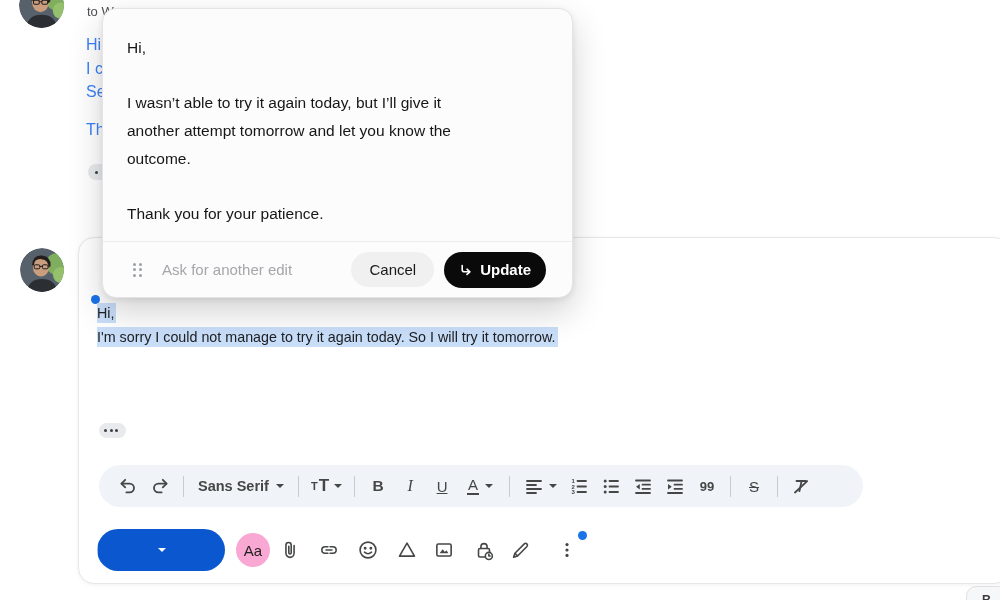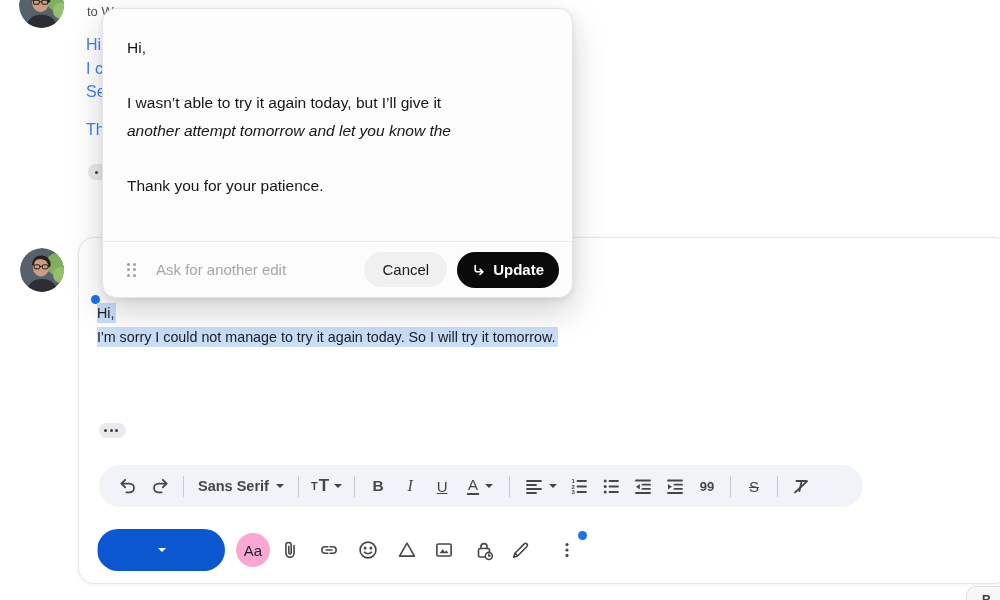--- a/index.html
+++ b/index.html
@@ -75,21 +75,21 @@
   .popup {
     left:102px; top:8px; width:471px; height:290px;
     background:#fcfcfd; border:1px solid #e4e4e7; border-radius:14px;
     box-shadow:0 14px 34px rgba(0,0,0,.18), 0 2px 6px rgba(0,0,0,.08);
     z-index:10;
   }
   .popup-text { position:absolute; left:24px; top:25px; right:24px; font-size:15.5px; line-height:28px; color:#161616; }
   .popup-text p { margin:0 0 27px 0; }
   .popup-text p:last-child { margin-bottom:0; }
   .popup-divider { position:absolute; left:0; right:0; bottom:55px; border-top:1px solid #ececee; }
-  .popup-footer { position:absolute; left:0; right:0; bottom:0; height:55px; display:flex; align-items:center; padding:0 13px 0 24px; }
+  .popup-footer { position:absolute; left:0; right:13px; bottom:0; height:55px; display:flex; align-items:center; padding:0 13px 0 30px; }
   .drag-handle { display:grid; grid-template-columns:repeat(2, 3px); grid-template-rows:repeat(3, 3px); gap:2.5px 3px; flex:none; cursor:grab; }
   .drag-handle i { width:3px; height:3px; border-radius:50%; background:#9aa0a6; display:block; }
   .ai-input { border:none; outline:none; background:transparent; font-family:"Liberation Sans", sans-serif; font-size:15px; color:#202124; margin-left:20px; flex:1; min-width:0; }
   .ai-input::placeholder { color:#a6a6aa; }
   .btn-cancel { height:35px; padding:0 18px; border:none; border-radius:18px; background:#f0f0f1; color:#1a1a1a; font-family:"Liberation Sans", sans-serif; font-size:15px; cursor:pointer; flex:none; }
   .btn-update { height:36px; padding:0 15px; margin-left:10px; border:none; border-radius:18px; background:#0a0a0a; color:#fff; font-family:"Liberation Sans", sans-serif; font-size:15px; font-weight:600; display:flex; align-items:center; gap:7px; cursor:pointer; flex:none; }
 
   
   .br-partial {
     left:966px; top:586px; width:60px; height:20px;
@@ -341,21 +341,22 @@
 
   <div class="abs br-partial">
     <span>R</span>
   </div>
 
   <div class="abs popup">
     <div class="popup-text">
       <p>Hi,</p>
       <p style="margin-bottom:27px;">
         <span style="display:block;">I wasn’t able to try it again today, but I’ll give it</span>
-        <span style="display:block;font-style:italic;">another attempt tomorrow and let you know the</span>
+        <span style="display:block;">another attempt tomorrow and let you know the</span>
+        <span style="display:block;">outcome.</span>
       </p>
       <p>Thank you for your patience.</p>
     </div>
     <div class="popup-divider"></div>
     <div class="popup-footer">
       <div class="drag-handle">
         <i></i>
           <i></i>
           <i></i>
           <i></i>

